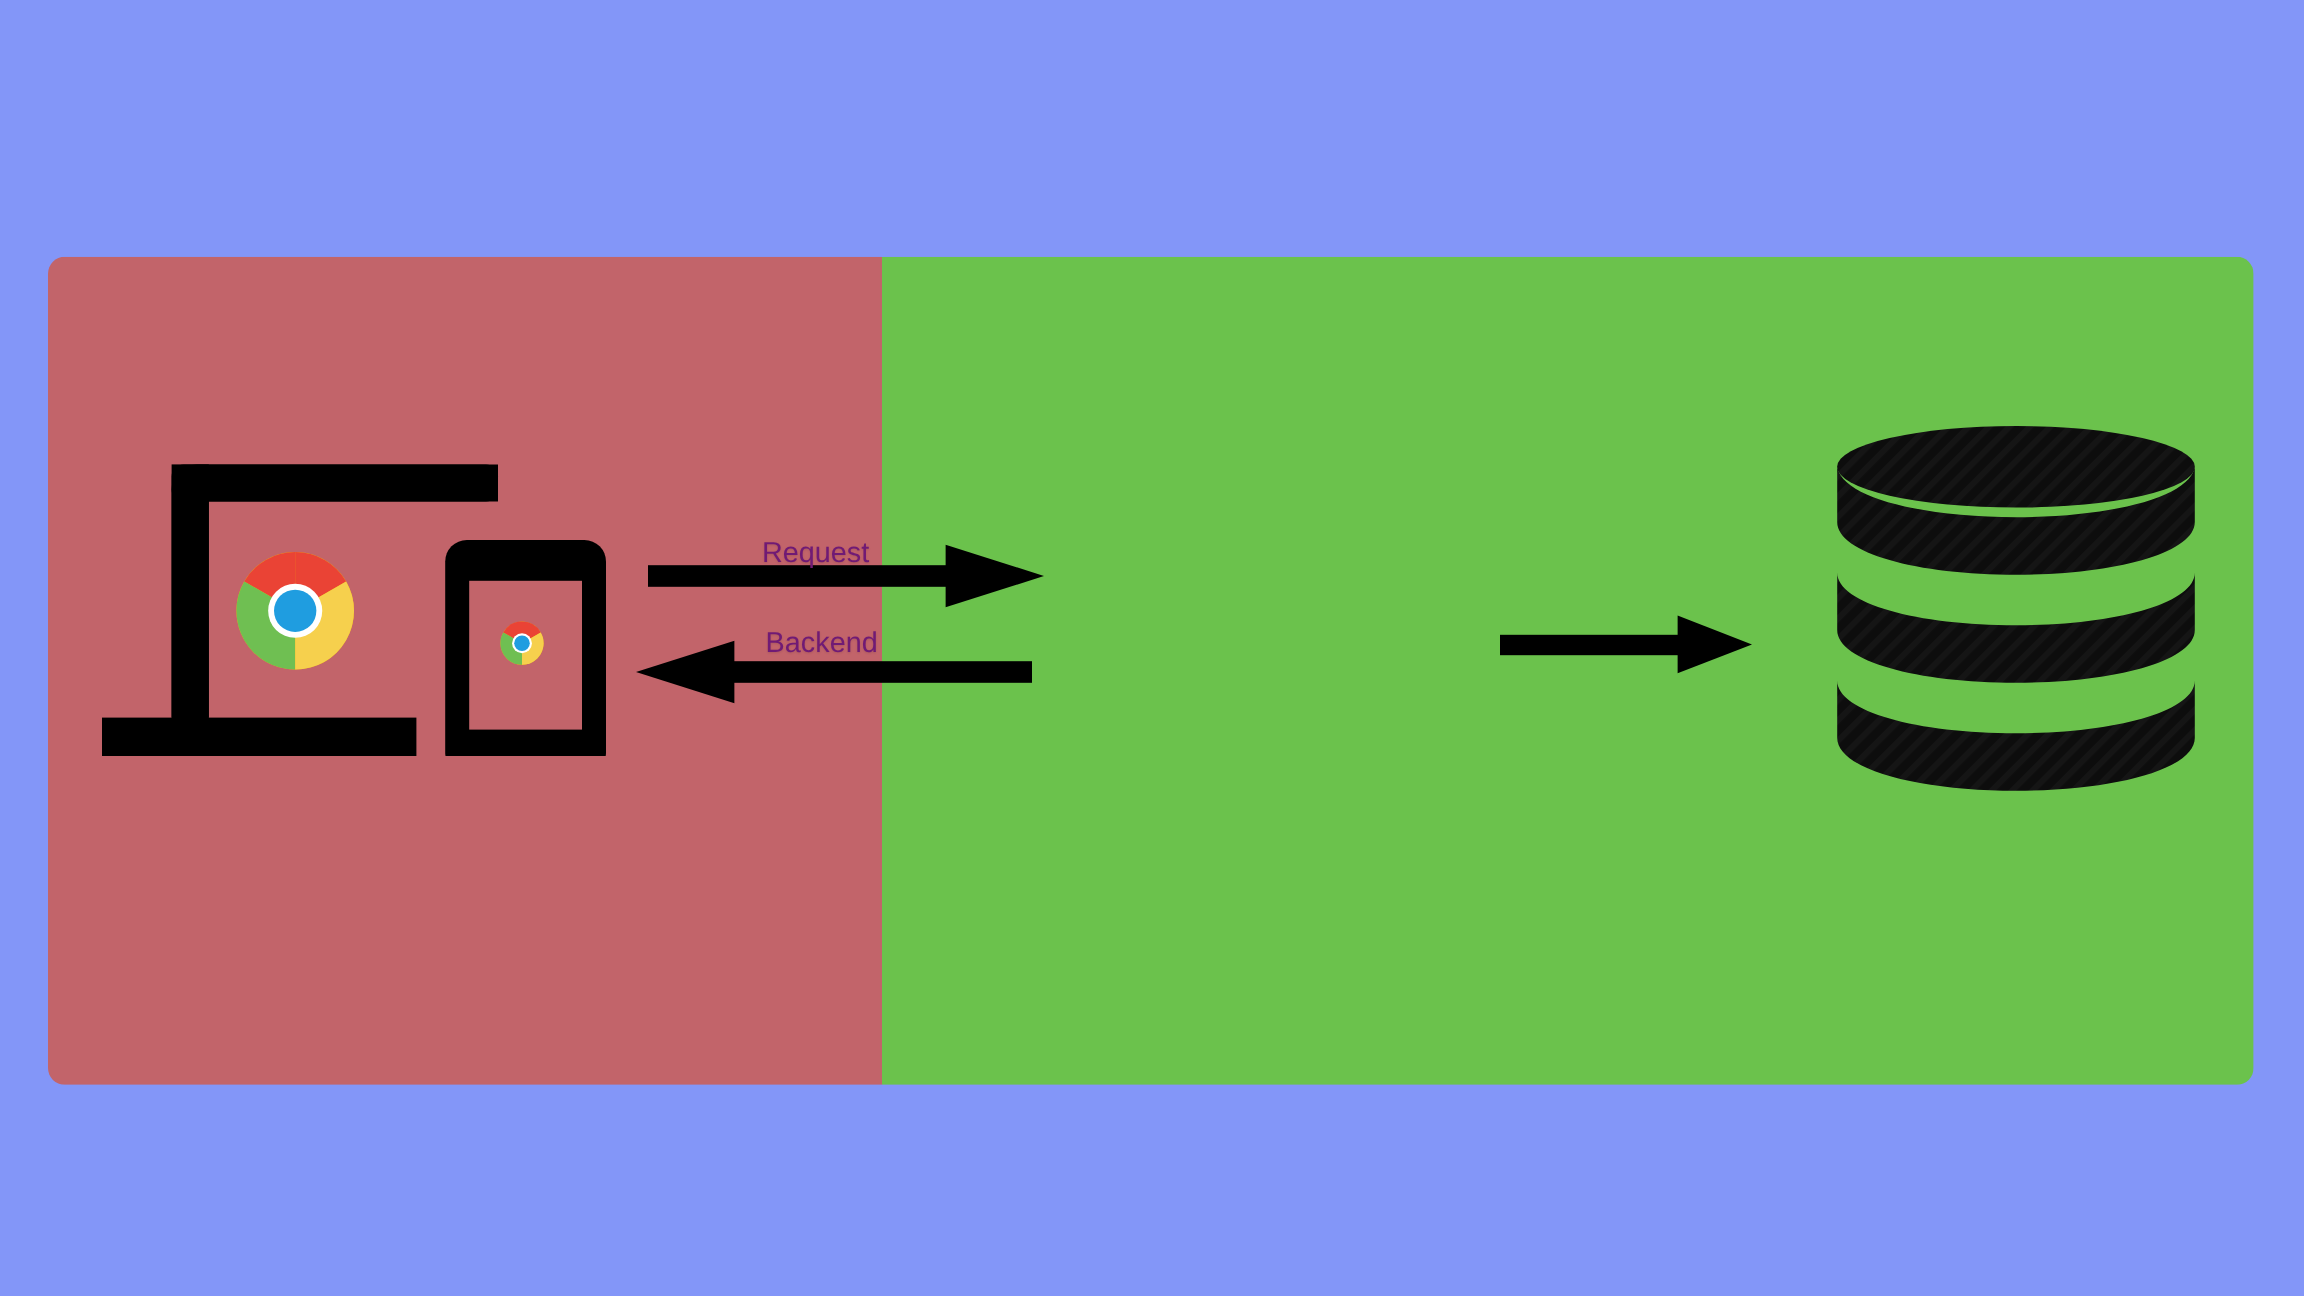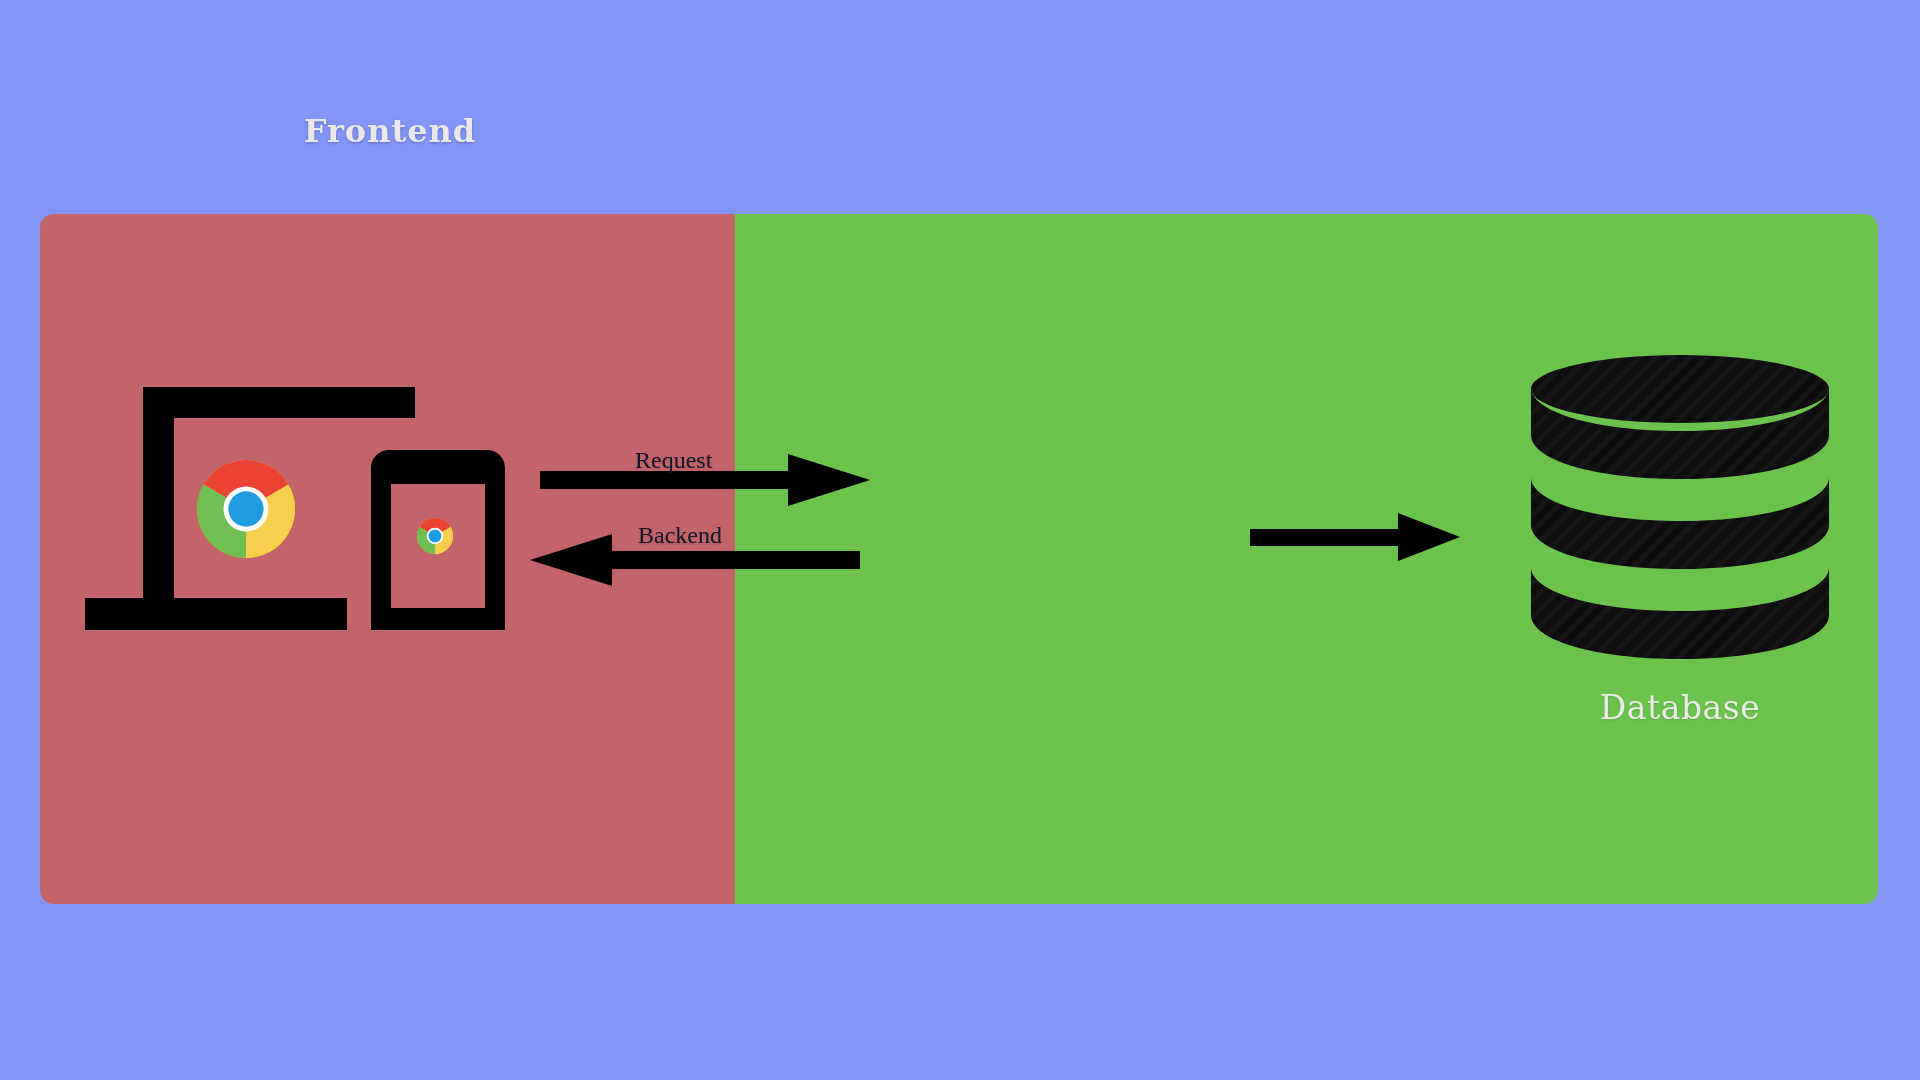--- a/index.html
+++ b/index.html
@@ -92,35 +92,34 @@
   #node-db .node-label { display: block; margin-top: 18px; }
 
   
   .arrow-group { position: absolute; }
   #arrow-request  { left: 540px; top: 450px; width: 330px; height: 60px; }
   #arrow-response { left: 530px; top: 530px; width: 330px; height: 60px; }
   #arrow-dbwrite  { left: 1250px; top: 510px; width: 210px; height: 54px; }
 
   .arrow-label {
     position: absolute;
-    color: #0f172a;
-    font-family: Liberation Serif, serif;
+    color: #701a75;
+    font-family: Liberation Sans, sans-serif;
     font-size: 24px;
     white-space: nowrap;
     text-shadow: 0 1px 2px rgba(0,0,0,0.12);
   }
   #label-request  { left: 635px; top: 447px; }
   #label-response { left: 638px; top: 522px; }
 </style>
 </head>
 <body>
 
 <div id="stage">
 
-  <div class="section-title" id="title-frontend">Frontend</div>
 
 
   <div id="panels">
     <div id="panel-frontend"></div>
     <div id="panel-backend"></div>
   </div>
 
   <div class="node" id="node-client">
     <div class="icon-wrap">
       <svg width="420" height="270" viewBox="0 0 420 270">
@@ -172,21 +171,20 @@
 
         <path d="M6 218 v48 c0 26 67 44 149 44 s149 -18 149 -44 v-48 c0 26 -67 44 -149 44 s-149 -18 -149 -44 z" fill="url(#hatch)"></path>
 
         <path d="M6 128 v48 c0 26 67 44 149 44 s149 -18 149 -44 v-48 c0 26 -67 44 -149 44 s-149 -18 -149 -44 z" fill="url(#hatch)"></path>
 
         <path d="M6 38 v48 c0 26 67 44 149 44 s149 -18 149 -44 v-48 c0 26 -67 44 -149 44 s-149 -18 -149 -44 z" fill="url(#hatch)"></path>
 
         <ellipse cx="155" cy="40" rx="149" ry="34" fill="url(#hatch)"></ellipse>
       </svg>
     </div>
-    <span class="node-label">Database</span>
   </div>
 
   <div class="arrow-group" id="arrow-request">
     <svg width="330" height="60" viewBox="0 0 330 60">
       <rect x="0" y="21" width="255" height="18" fill="#000"></rect>
       <polygon points="248,4 330,30 248,56" fill="#000"></polygon>
     </svg>
   </div>
   <div class="arrow-label" id="label-request">Request</div>
 

